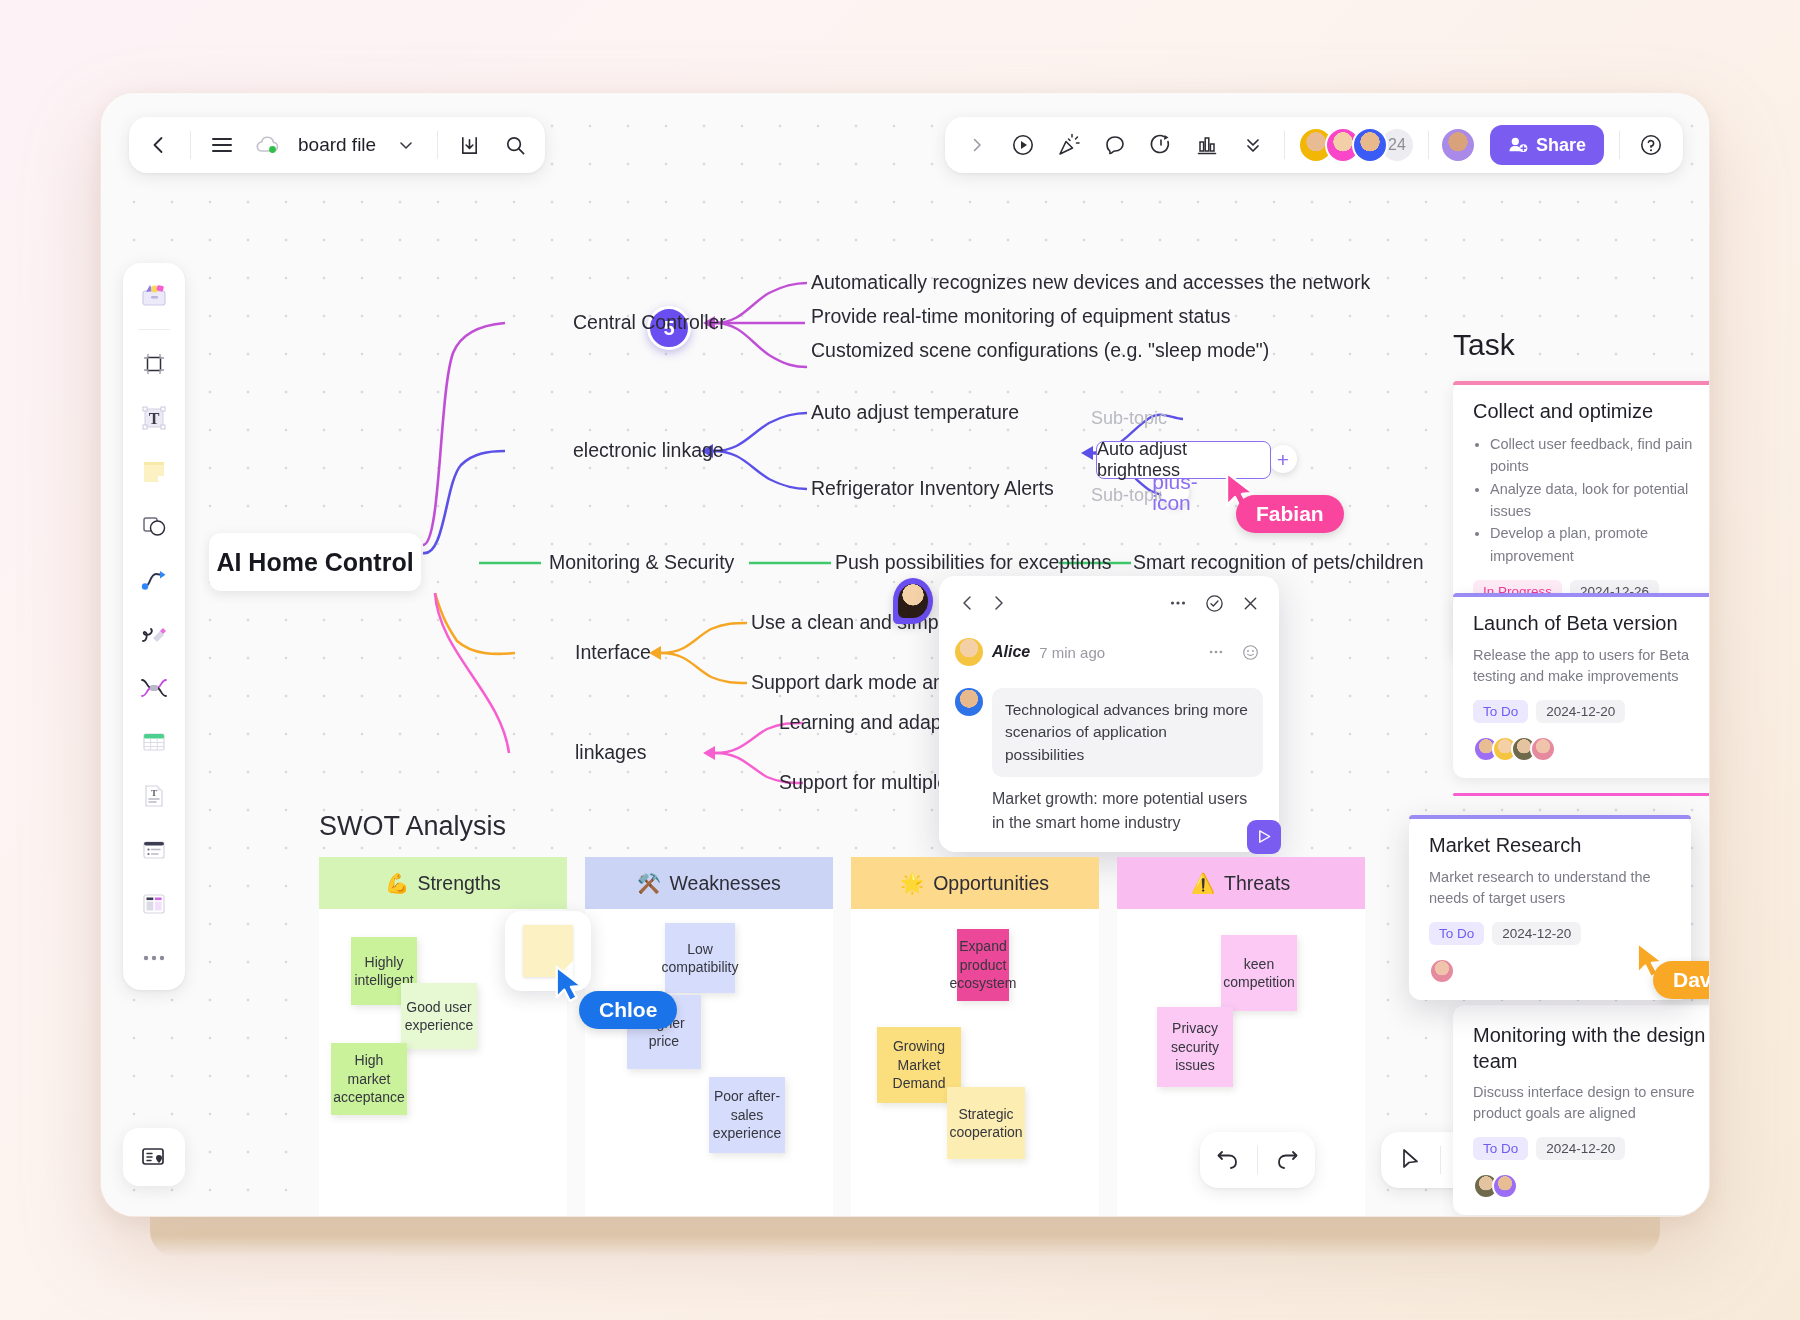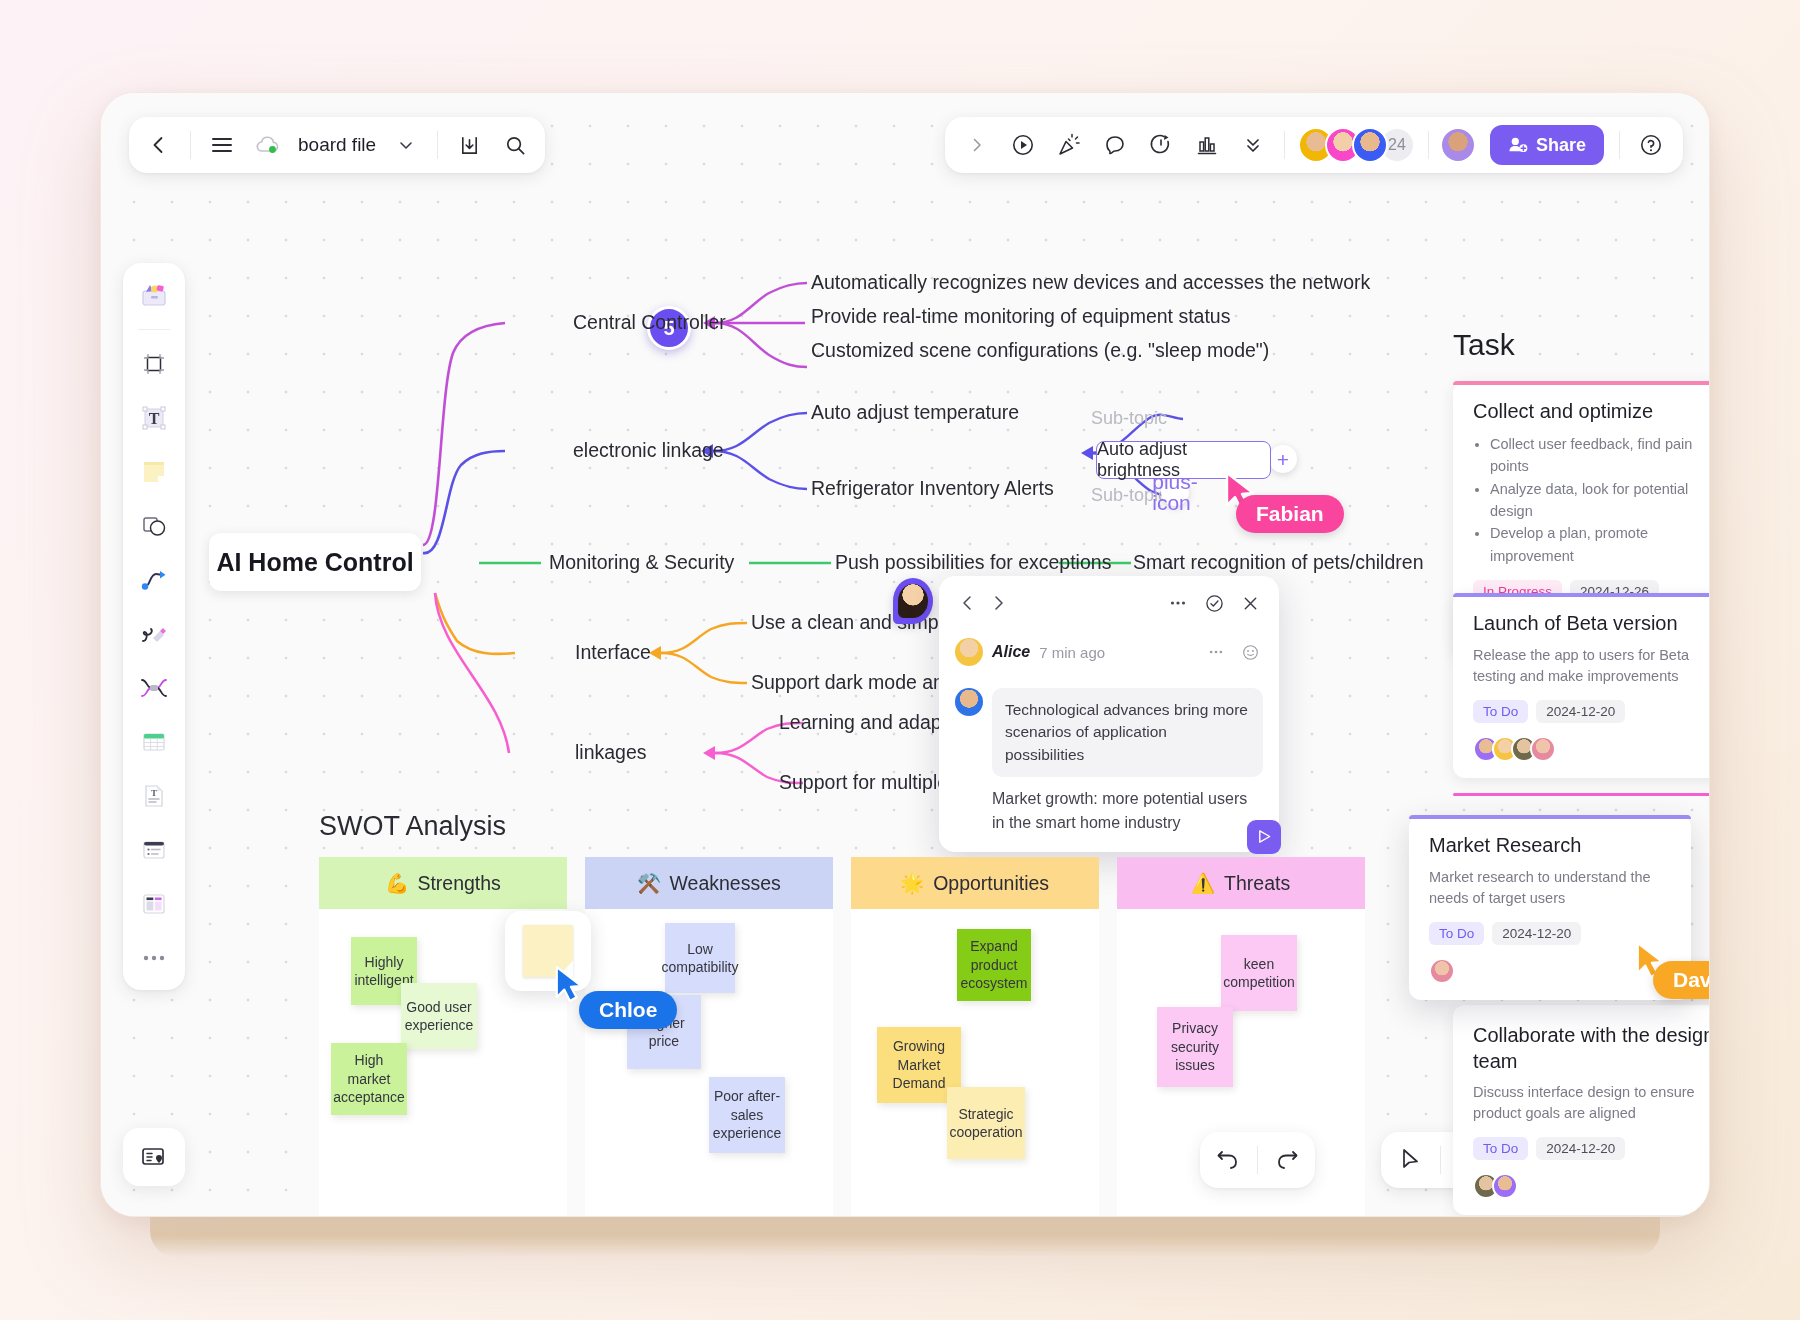--- a/index.html
+++ b/index.html
@@ -342,21 +342,21 @@
         <div class="note" style="left:124px;top:168px;width:76px;height:76px;background:#d6dcfb;">Poor after-sales experience</div>
       </div>
     </div>
 
     <div class="swot-col" style="left:750px;">
       <div class="swot-head" style="background:#fcd98b;">
         <span>🌟</span>
         <span>Opportunities</span>
       </div>
       <div class="swot-body">
-        <div class="note" style="left:106px;top:20px;width:74px;height:72px;background:#84cc16;">Expand product ecosystem</div>
+        <div class="note" style="left:106px;top:20px;width:52px;height:72px;background:#ec4899;">Expand product ecosystem</div>
         <div class="note" style="left:26px;top:118px;width:84px;height:76px;background:#fbdf7e;">Growing Market Demand</div>
         <div class="note" style="left:96px;top:178px;width:78px;height:72px;background:#fcedb3;">Strategic cooperation</div>
       </div>
     </div>
 
     <div class="swot-col" style="left:1016px;">
       <div class="swot-head" style="background:#f9bdf0;">
         <span>⚠️</span>
         <span>Threats</span>
       </div>
@@ -376,21 +376,21 @@
     </svg>
     <div class="cursor-label" style="left:478px;top:898px;background:#1a73e8;">Chloe</div>
 
     <div id="task-title">Task</div>
 
     <div class="task-card" style="left:1352px;top:288px;">
       <div class="topline" style="background:#f785b4;"></div>
       <div class="tc-title">Collect and optimize</div>
       <ul class="tc-bullets">
         <li>Collect user feedback, find pain points</li>
-        <li>Analyze data, look for potential design</li>
+        <li>Analyze data, look for potential issues</li>
         <li>Develop a plan, promote improvement</li>
       </ul>
       <div class="tc-meta">
         <div class="chip" style="background:#fdeaf4;color:#f2399a;">In Progress</div>
         <div class="chip chip-date">2024-12-26</div>
       </div>
       <div class="tc-avs">
         <div class="tc-av" style="background:radial-gradient(circle at 50% 38%,#e9bd93 40%,#9b6ef5 41%);"></div>
         <div class="tc-av" style="background:radial-gradient(circle at 50% 38%,#f3d0a6 40%,#f5c542 41%);"></div>
         <div class="tc-av" style="background:radial-gradient(circle at 50% 38%,#e4c3a0 40%,#6f6a4b 41%);"></div>
@@ -410,21 +410,21 @@
         <div class="tc-av" style="background:radial-gradient(circle at 50% 38%,#e9bd93 40%,#9b6ef5 41%);"></div>
         <div class="tc-av" style="background:radial-gradient(circle at 50% 38%,#f3d0a6 40%,#f5c542 41%);"></div>
         <div class="tc-av" style="background:radial-gradient(circle at 50% 38%,#e4c3a0 40%,#6f6a4b 41%);"></div>
         <div class="tc-av" style="background:radial-gradient(circle at 50% 38%,#f0c3ab 40%,#e68aa0 41%);"></div>
       </div>
     </div>
 
     <div style="position:absolute;left:1352px;top:700px;width:282px;height:3px;background:#f75fd0;border-radius:2px;"></div>
 
     <div class="task-card" style="left:1352px;top:912px;z-index:1;">
-      <div class="tc-title">Collaborate with the design team</div>
+      <div class="tc-title">Monitoring with the design team</div>
       <div class="tc-desc">Discuss interface design to ensure product goals are aligned</div>
       <div class="tc-meta">
         <div class="chip" style="background:#ece8fd;color:#6f5df0;">To Do</div>
         <div class="chip chip-date">2024-12-20</div>
       </div>
       <div class="tc-avs">
         <div class="tc-av" style="background:radial-gradient(circle at 50% 38%,#e4c3a0 40%,#6f6a4b 41%);"></div>
         <div class="tc-av" style="background:radial-gradient(circle at 50% 38%,#e9bd93 40%,#9b6ef5 41%);"></div>
       </div>
     </div>

